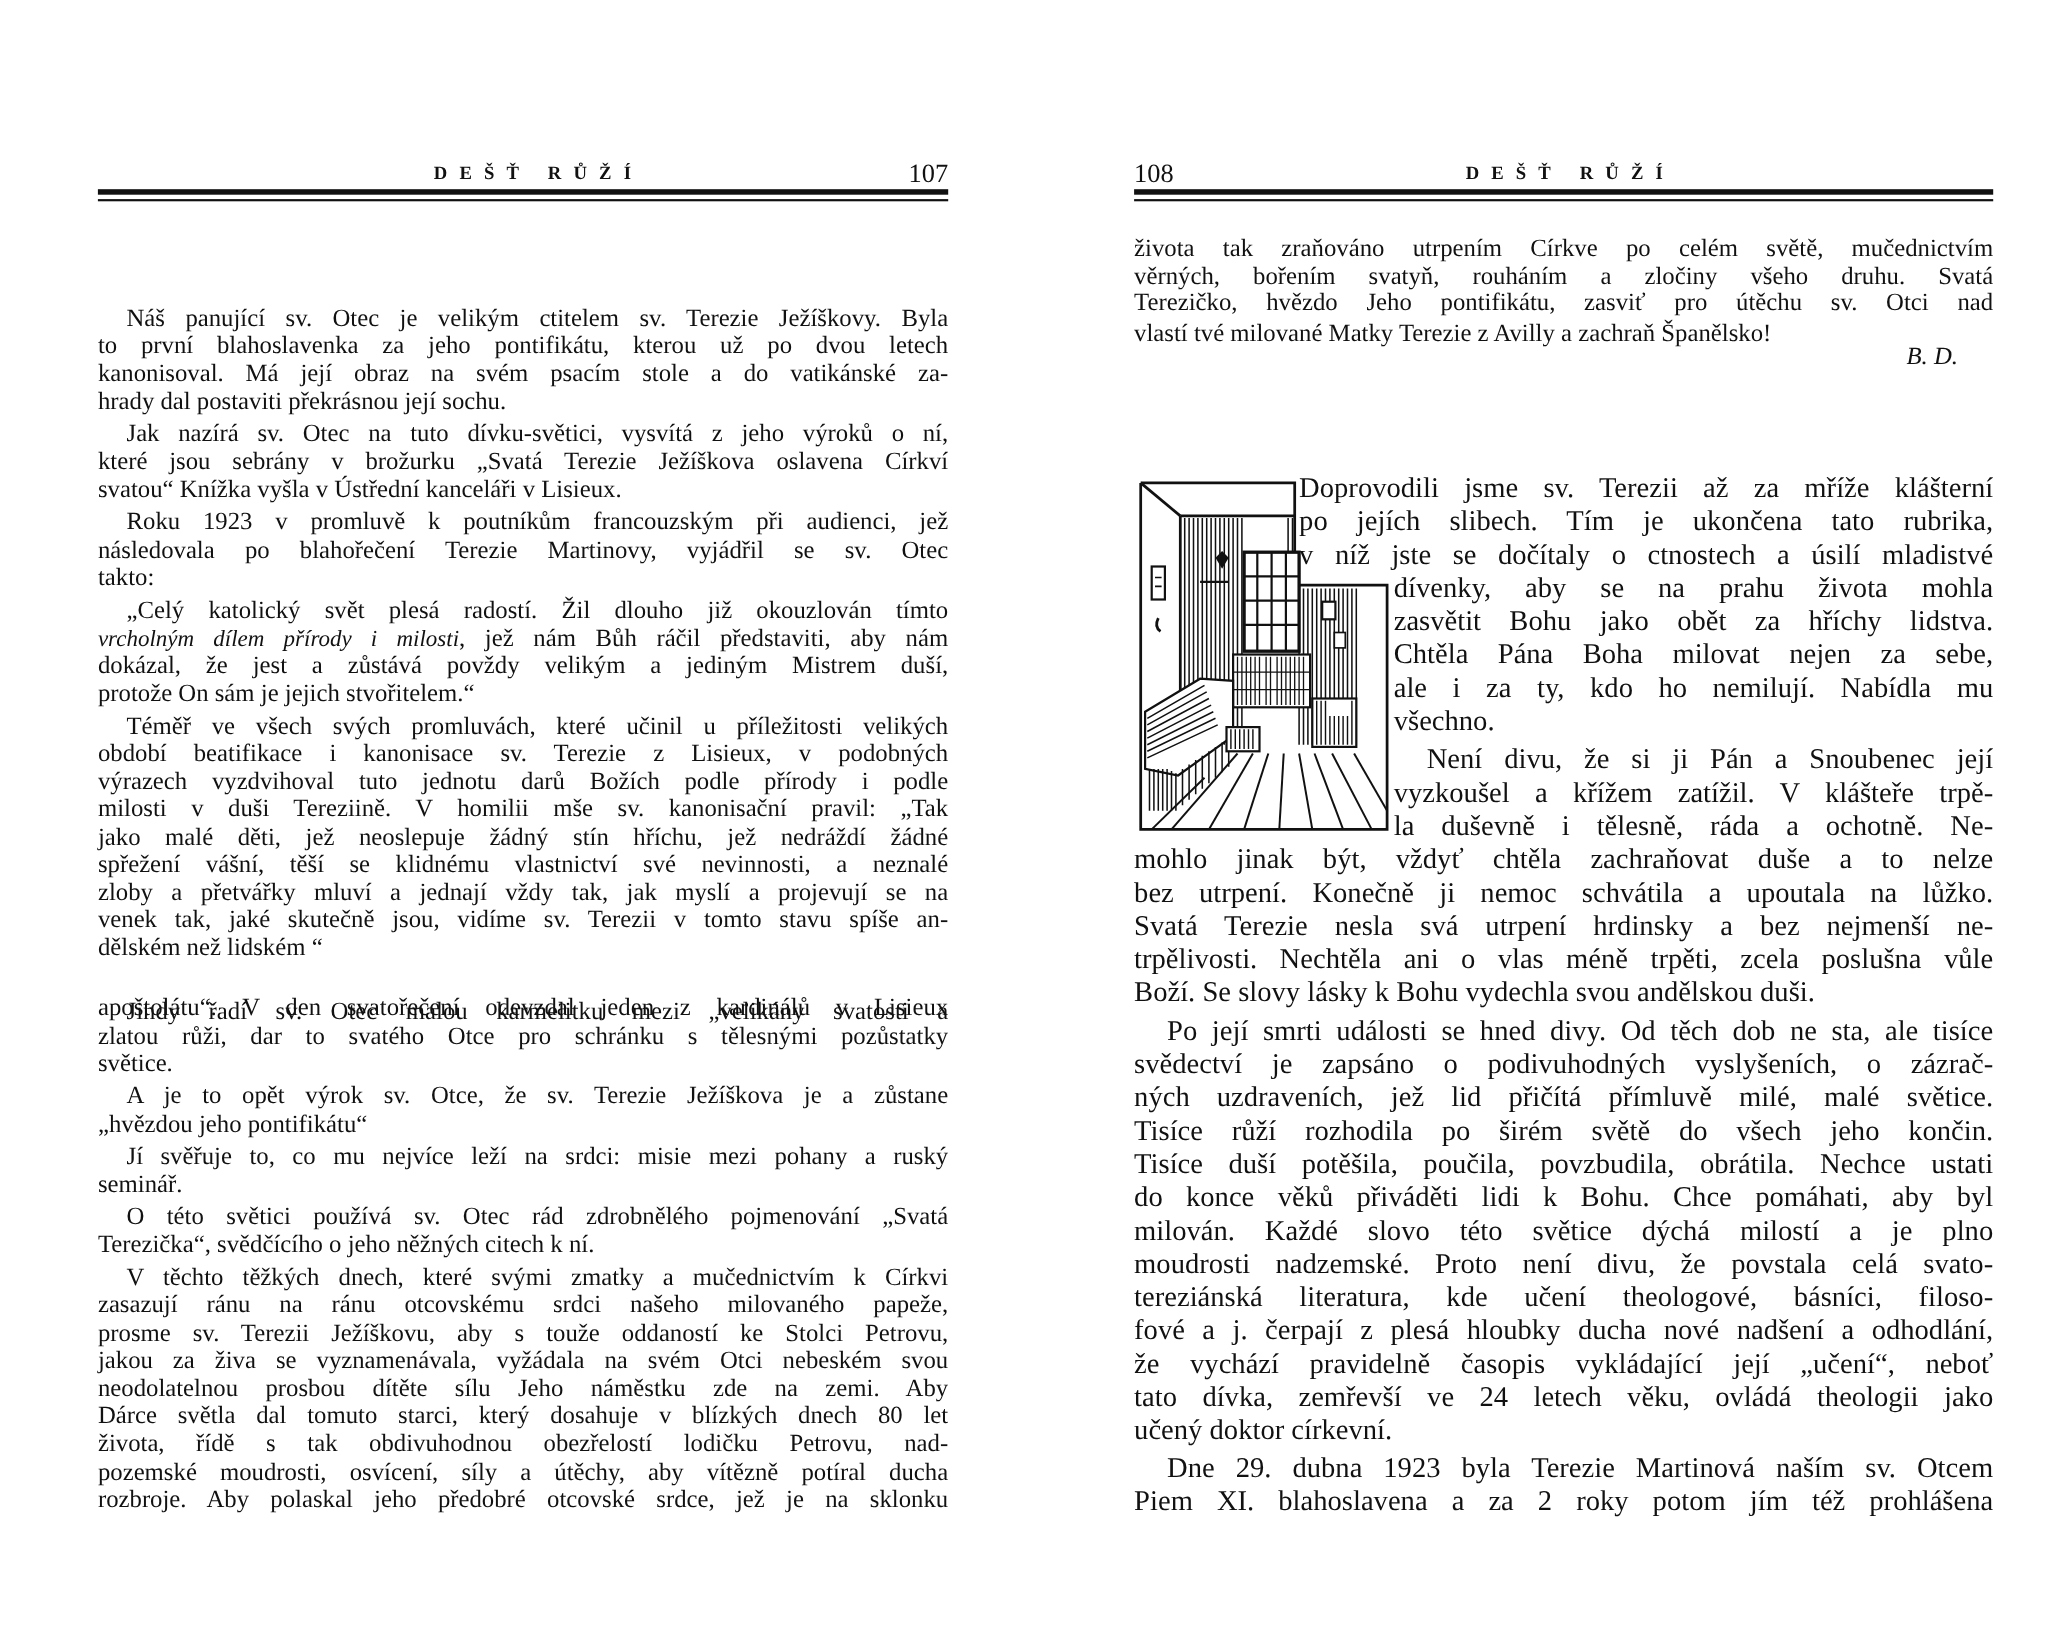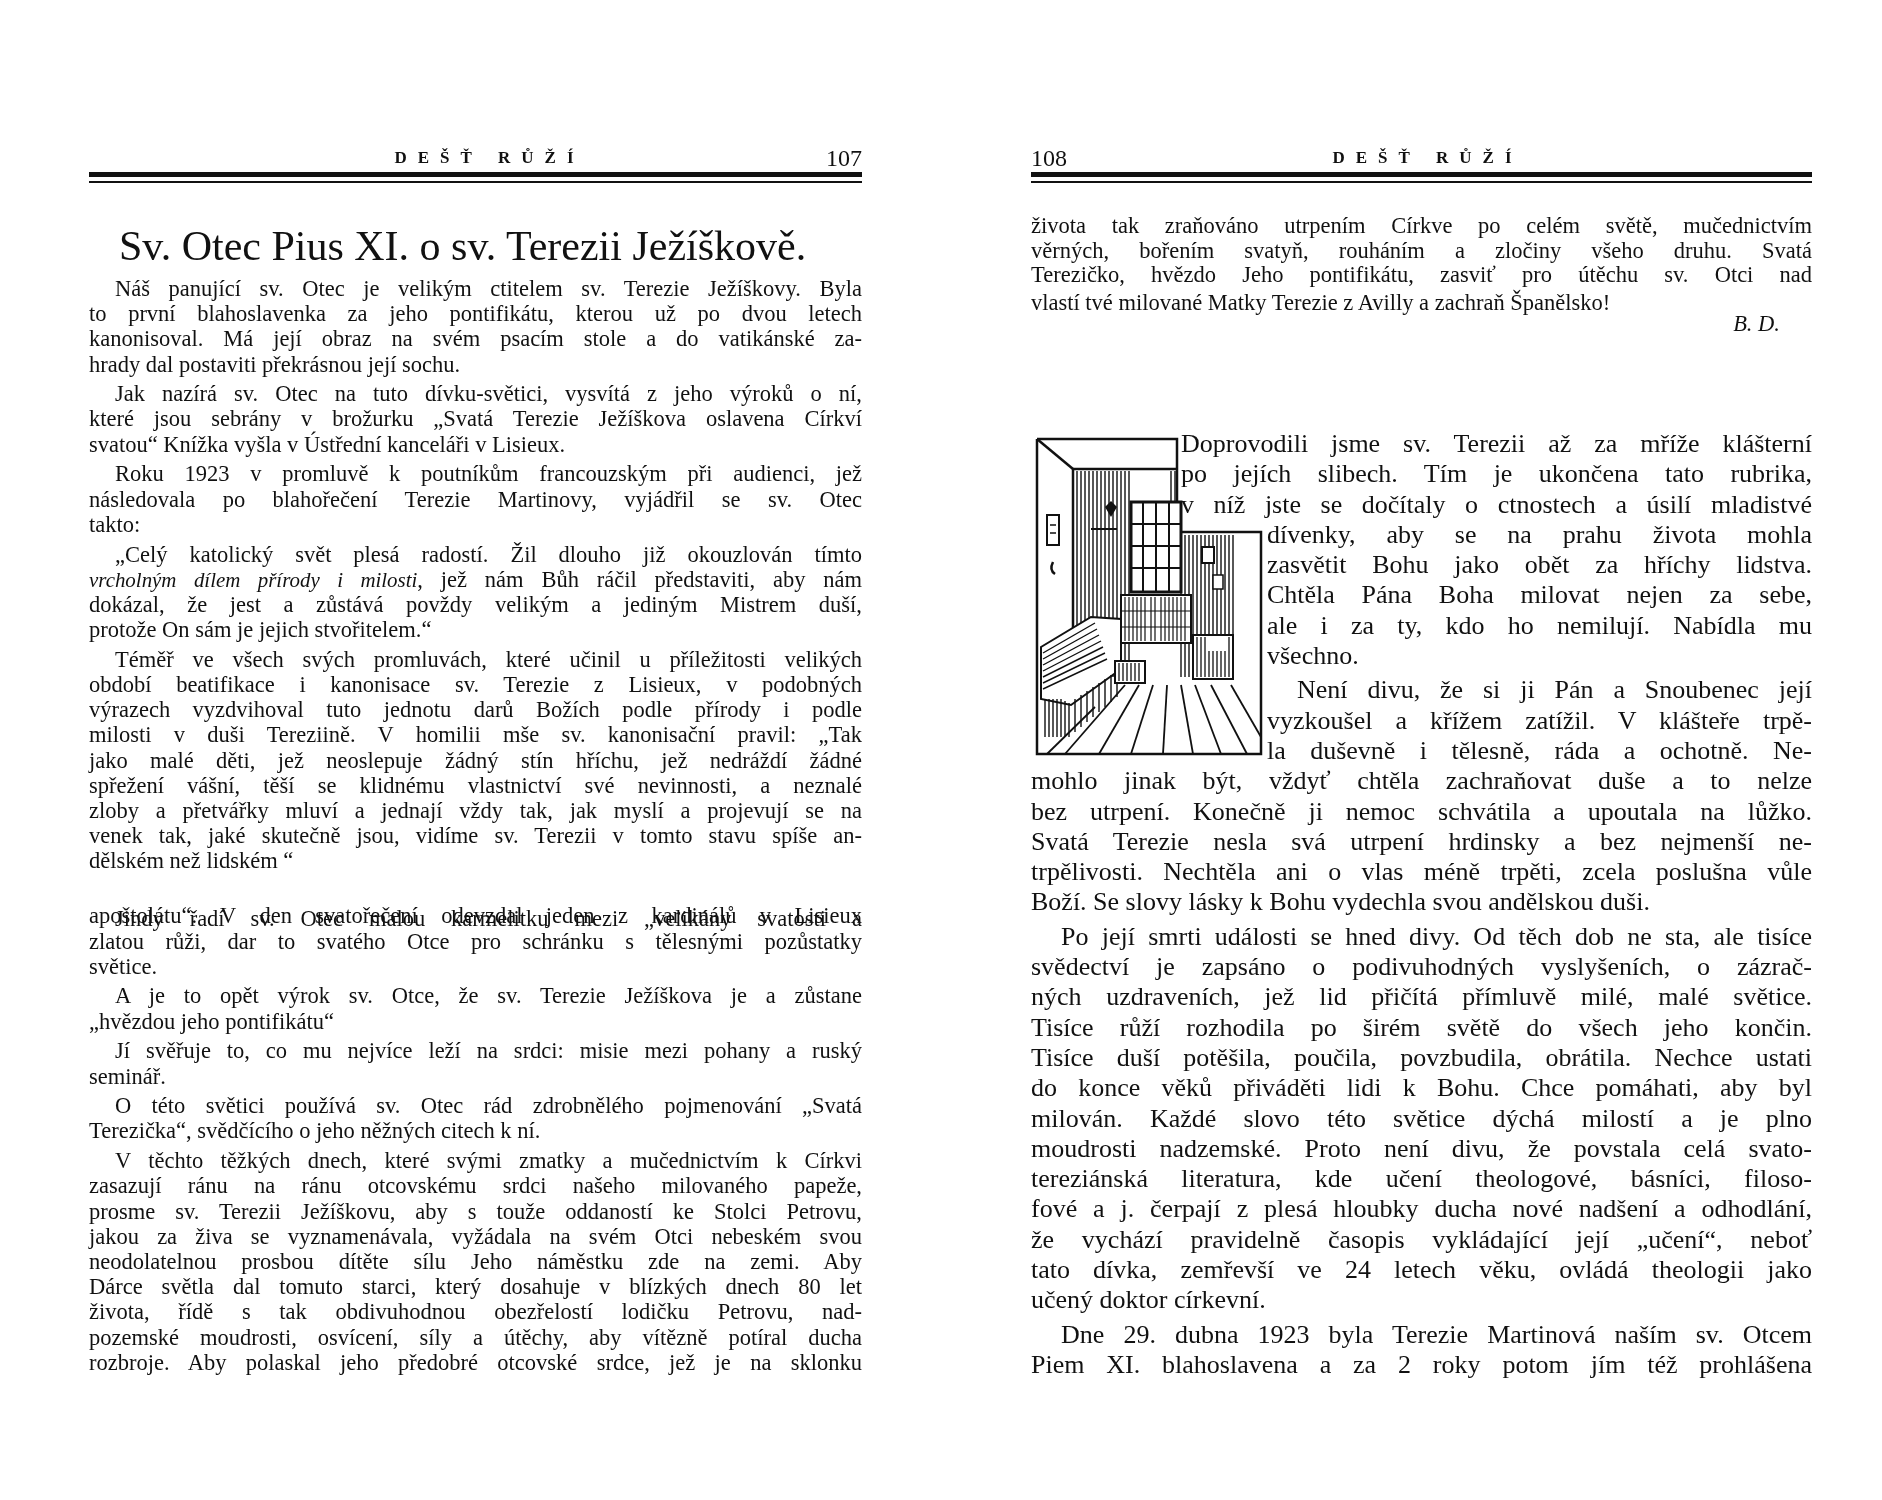--- a/index.html
+++ b/index.html
@@ -36,21 +36,20 @@
 </head>
 <body>
 
 <div class="page" id="page-left">
   <div class="running-head">
     <span class="rh-title">DEŠŤ RŮŽÍ</span>
     <span class="rh-num">107</span>
   </div>
   <div class="rule-thick"></div>
   <div class="rule-thin"></div>
-  <div class="title-left">Sv. Otec Pius XI. o sv. Terezii Ježíškově.</div>
   <div id="left-lines">
       <div class="line indent" style="top: 278px;">Náš panující sv. Otec je velikým ctitelem sv. Terezie Ježíškovy. Byla</div>
       <div class="line" style="top: 303px;">to první blahoslavenka za jeho pontifikátu, kterou už po dvou letech</div>
       <div class="line" style="top: 328px;">kanonisoval. Má její obraz na svém psacím stole a do vatikánské za-</div>
       <div class="line last" style="top: 354px;">hrady dal postaviti překrásnou její sochu.</div>
       <div class="line indent" style="top: 383px;">Jak nazírá sv. Otec na tuto dívku-světici, vysvítá z jeho výroků o ní,</div>
       <div class="line" style="top: 408px;">které jsou sebrány v brožurku „Svatá Terezie Ježíškova oslavena Církví</div>
       <div class="line last" style="top: 434px;">svatou“ Knížka vyšla v Ústřední kanceláři v Lisieux.</div>
       <div class="line indent" style="top: 463px;">Roku 1923 v promluvě k poutníkům francouzským při audienci, jež</div>
       <div class="line" style="top: 489px;">následovala po blahořečení Terezie Martinovy, vyjádřil se sv. Otec</div>

